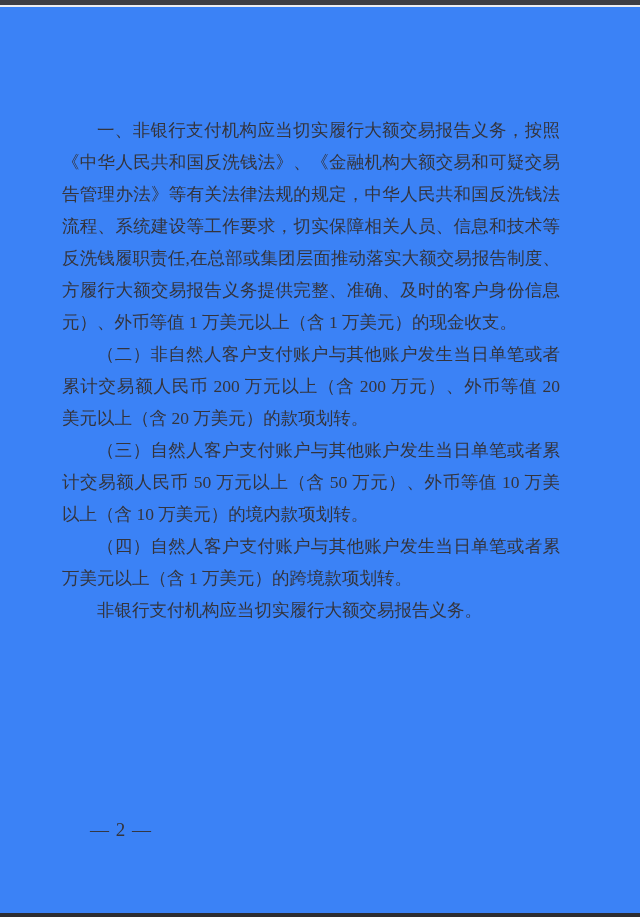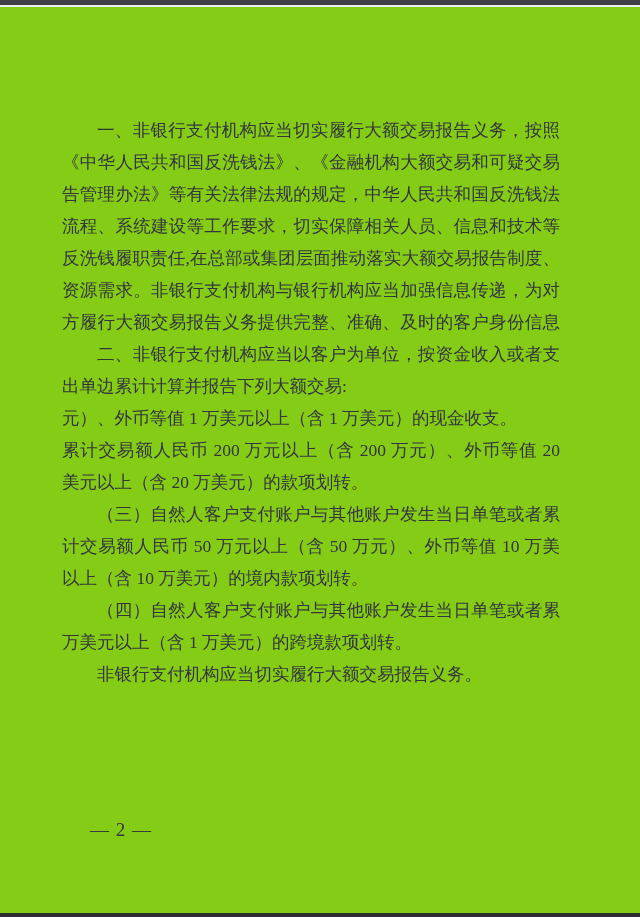--- a/index.html
+++ b/index.html
@@ -5,21 +5,21 @@
   html, body {
     margin: 0;
     padding: 0;
     background: #ffffff;
   }
   .screen {
     position: relative;
     width: 640px;
     height: 917px;
     overflow: hidden;
-    background: #84cc16;
+    background: #3b82f6;
     font-family: "Liberation Serif", "DejaVu Serif", serif;
   }
   .scan-edge-top {
     position: absolute;
     left: 0; top: 0;
     width: 640px; height: 5px;
     background: #3e3e44;
     border-bottom: 2px solid #ededf0;
   }
   .scan-edge-bottom {
@@ -68,34 +68,30 @@
   <div class="scan-edge-top"></div>
 
   <div class="doc-body">
 
     <div class="para">
       <div class="ln ind">一、非银行支付机构应当切实履行大额交易报告义务，按照</div>
       <div class="ln">《中华人民共和国反洗钱法》、《金融机构大额交易和可疑交易报</div>
       <div class="ln">告管理办法》等有关法律法规的规定，中华人民共和国反洗钱法</div>
       <div class="ln">流程、系统建设等工作要求，切实保障相关人员、信息和技术等</div>
       <div class="ln">反洗钱履职责任,在总部或集团层面推动落实大额交易报告制度、</div>
-      <div class="ln">资源需求。非银行支付机构与银行机构应当加强信息传递，为对</div>
       <div class="ln">方履行大额交易报告义务提供完整、准确、及时的客户身份信息</div>
     </div>
 
-    <div class="para">
-      <div class="ln ind">二、非银行支付机构应当以客户为单位，按资金收入或者支</div>
-      <div class="ln end">出单边累计计算并报告下列大额交易:</div>
-    </div>
 
     <div class="para">
       <div class="ln end">元）、外币等值 1 万美元以上（含 1 万美元）的现金收支。</div>
     </div>
 
     <div class="para">
+      <div class="ln ind">（二）非自然人客户支付账户与其他账户发生当日单笔或者</div>
       <div class="ln">累计交易额人民币 200 万元以上（含 200 万元）、外币等值 20 万</div>
       <div class="ln end">美元以上（含 20 万美元）的款项划转。</div>
     </div>
 
     <div class="para">
       <div class="ln ind">（三）自然人客户支付账户与其他账户发生当日单笔或者累</div>
       <div class="ln">计交易额人民币 50 万元以上（含 50 万元）、外币等值 10 万美元</div>
       <div class="ln end">以上（含 10 万美元）的境内款项划转。</div>
     </div>
 

